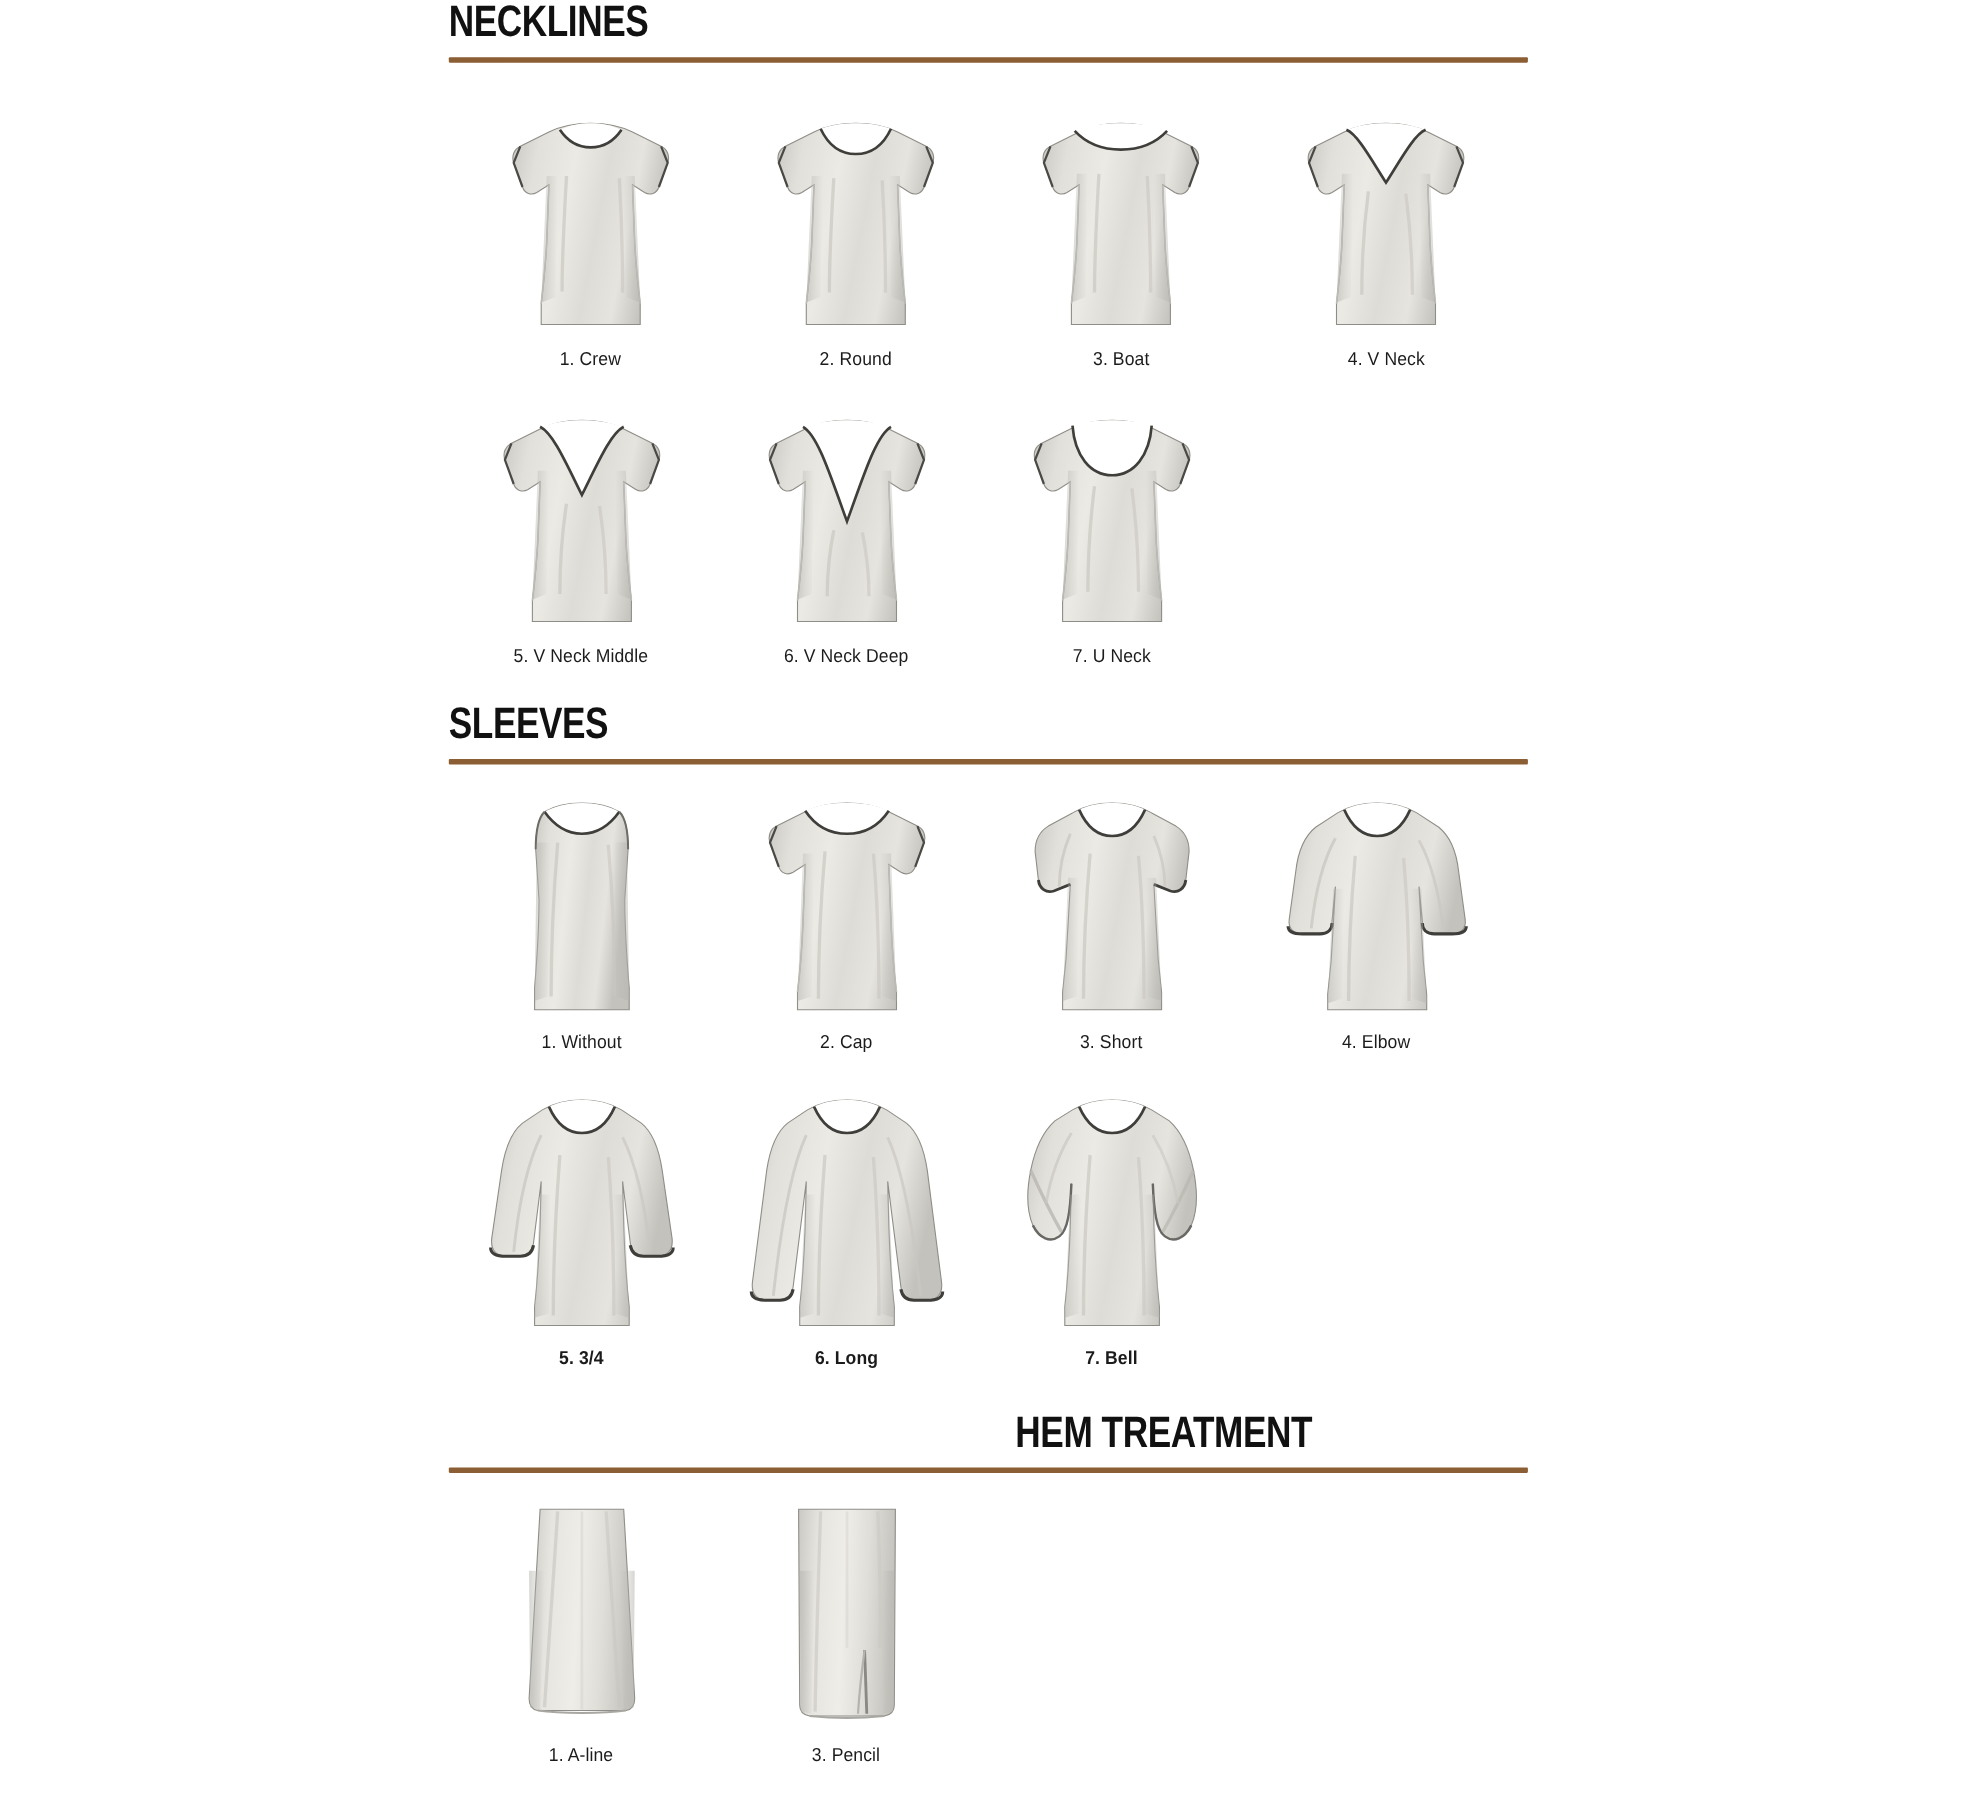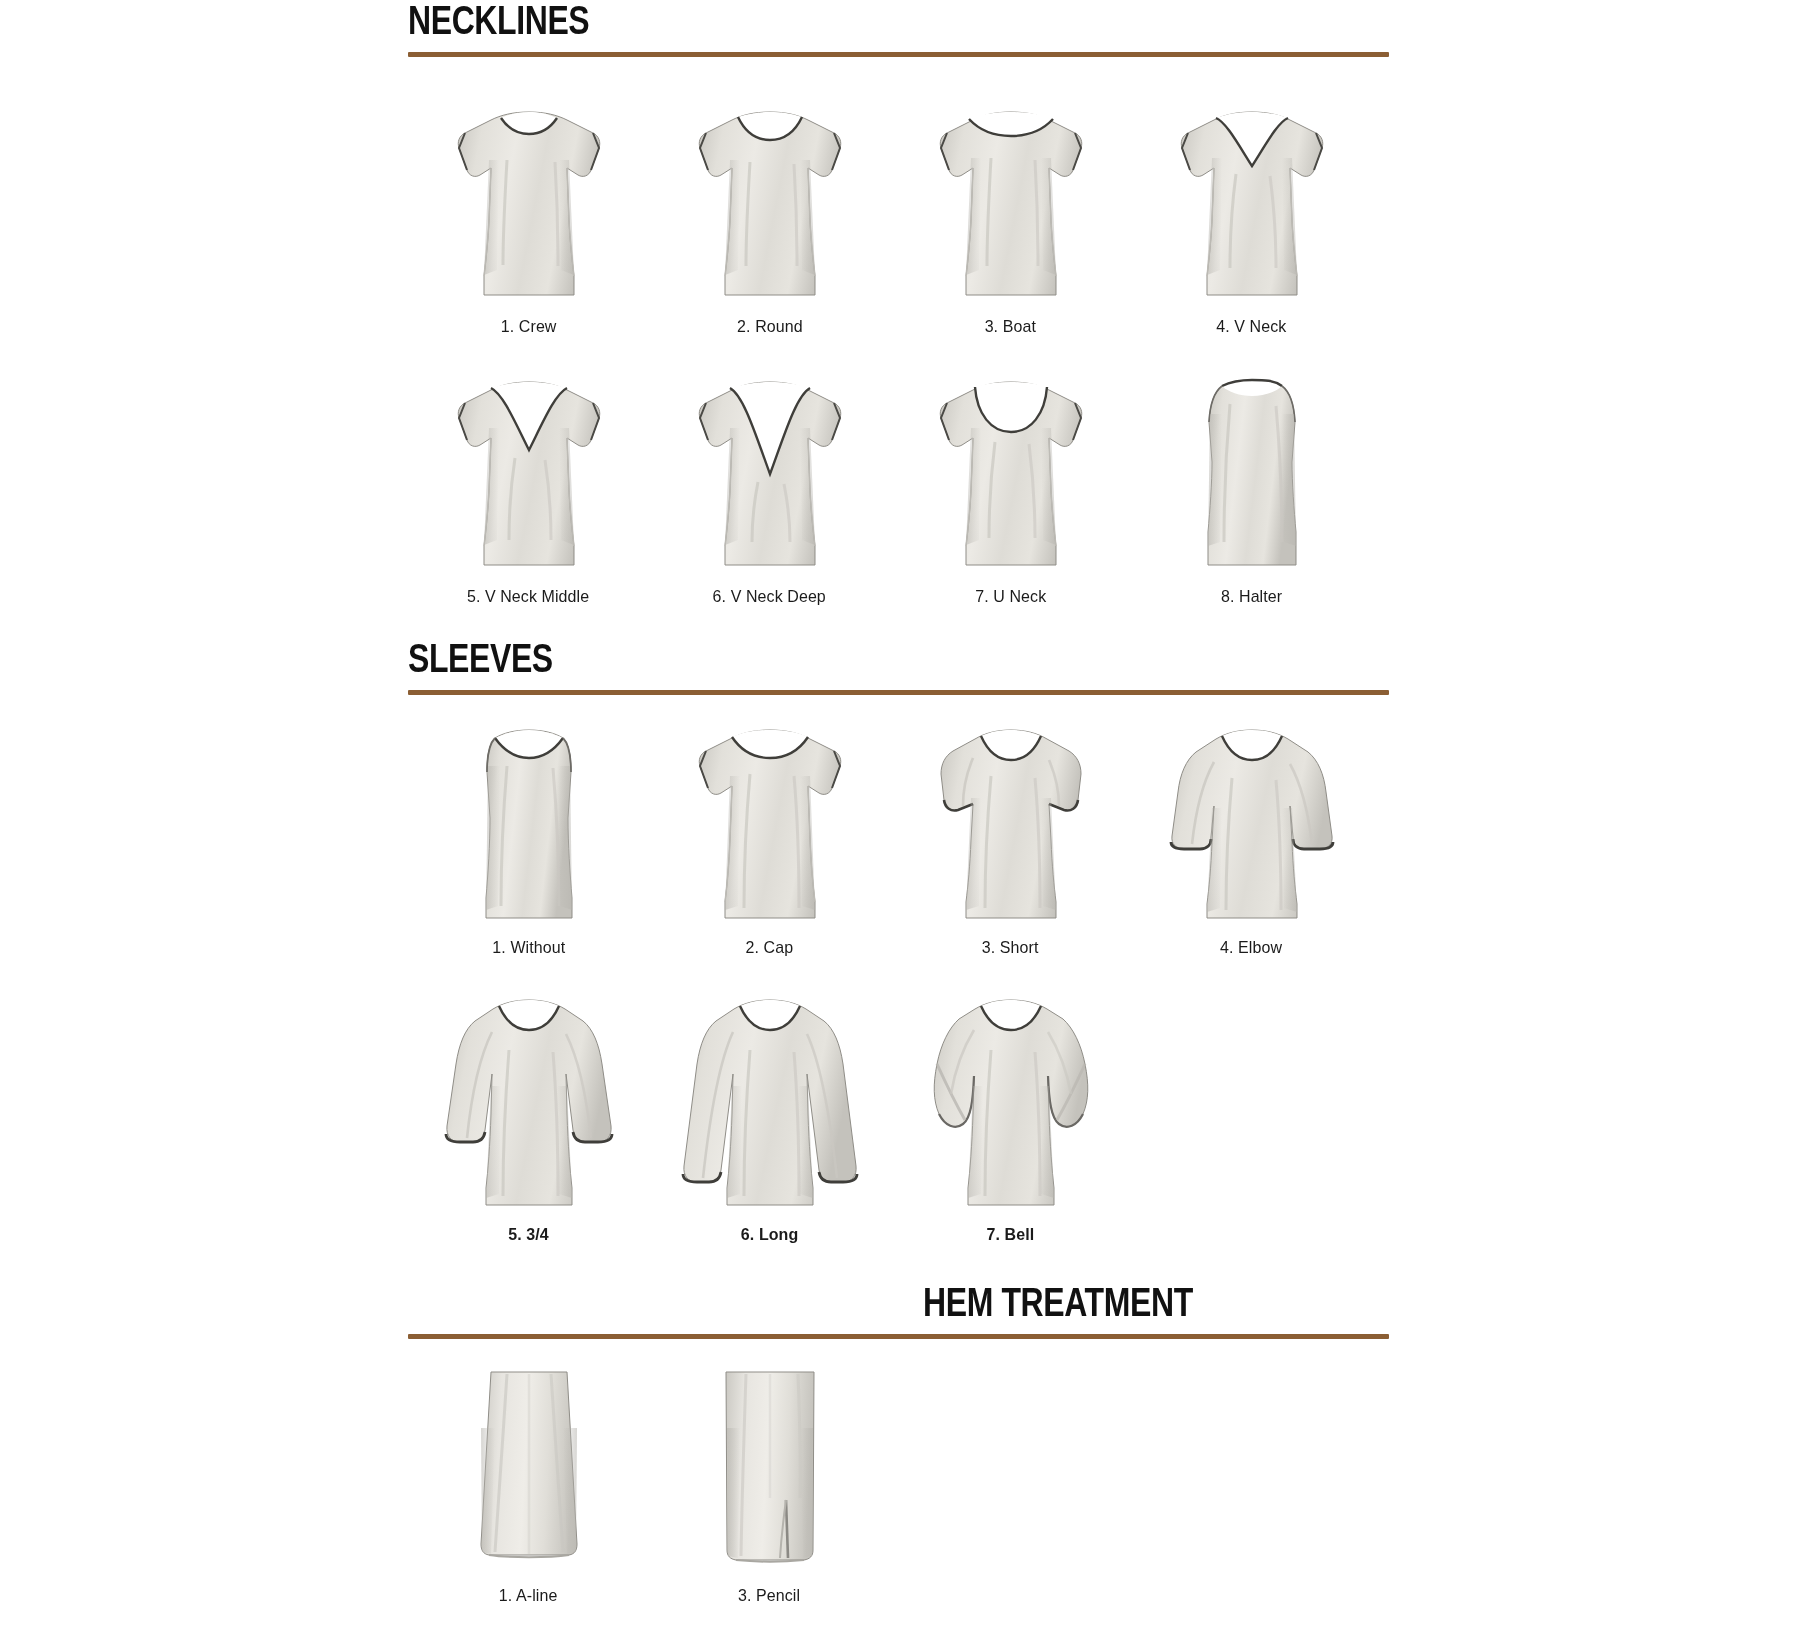--- a/index.html
+++ b/index.html
@@ -118,21 +118,21 @@
     </defs>
   </svg>
 
   <div class="section" style="top:0px;">
     <div class="section-header">
       <div class="section-title">NECKLINES</div>
       <div class="section-rule"></div>
     </div>
   </div>
 
-  <div class="grid-row" style="top:100px;">
+  <div class="grid-row" style="top:100px;justify-content:center;">
 
     <div class="cell">
       <div class="figure fig-bodice">
         <svg width="200" height="195" viewBox="0 0 200 195">
           <path d="M100 12 C84 12 72 15 62 20 L36 33 C30 36 28 42 30 48 L38 70 C40 76 46 78 51 75 L62 68 L60 120 C59 142 57 160 55 176 L55 195 L145 195 L145 176 C143 160 141 142 140 120 L138 68 L149 75 C154 78 160 76 162 70 L170 48 C172 42 170 36 164 33 L138 20 C128 15 116 12 100 12 Z" fill="url(#cloth)" stroke="#8f8d87" stroke-width="1"></path>
           <path d="M72 18 C80 30 90 34 100 34 C110 34 120 30 128 18 C118 13.5 110 12 100 12 C90 12 82 13.5 72 18 Z" fill="#ffffff"></path>
           <path d="M72 18 C80 30 90 34 100 34 C110 34 120 30 128 18" fill="none" stroke="#3f3e3a" stroke-width="2.4"></path>
           <path d="M36 33 L30 48 L38 70" fill="none" stroke="#4a4945" stroke-width="2"></path>
           <path d="M164 33 L170 48 L162 70" fill="none" stroke="#4a4945" stroke-width="2"></path>
           <path d="M62 68 L60 120 C59 140 57 158 55 176" fill="none" stroke="#c0beb8" stroke-width="1.5"></path>
@@ -256,36 +256,20 @@
           <path d="M138 68 L140 120 C141 140 143 158 145 176" fill="none" stroke="#c0beb8" stroke-width="1.5"></path>
           <path d="M84 72 C80 104 78 136 78 168" fill="none" stroke="#c9c7c1" stroke-width="3" opacity="0.7"></path>
           <path d="M118 74 C122 106 124 136 124 168" fill="none" stroke="#c9c7c1" stroke-width="3" opacity="0.6"></path>
           <path d="M60 58 L70 58 L68 170 L55 175 Z" fill="url(#foldL)"></path>
           <path d="M140 58 L130 58 L132 170 L145 175 Z" fill="url(#foldR)"></path>
         </svg>
       </div>
       <div class="caption cap-bodice">7. U Neck</div>
     </div>
 
-    <div class="cell">
-      <div class="figure fig-bodice">
-        <svg width="200" height="195" viewBox="0 0 200 195">
-          <path d="M100 10 C88 10 78 12 70 16 C62 22 58 34 57 52 L60 92 C60 112 58 140 56 162 L56 195 L144 195 L144 162 C142 140 140 112 140 92 L143 52 C142 34 138 22 130 16 C122 12 112 10 100 10 Z" fill="url(#cloth)" stroke="#8f8d87" stroke-width="1"></path>
-          <path d="M70 16 C78 12 88 10 100 10 C112 10 122 12 130 16 C124 22 112 26 100 26 C88 26 76 22 70 16 Z" fill="#ffffff"></path>
-          <path d="M70 16 C78 12 88 10 100 10 C112 10 122 10 130 16" fill="none" stroke="#3f3e3a" stroke-width="2.4"></path>
-          <path d="M70 16 C62 22 58 34 57 52" fill="none" stroke="#6d6b66" stroke-width="1.6"></path>
-          <path d="M130 16 C138 22 142 34 143 52" fill="none" stroke="#6d6b66" stroke-width="1.6"></path>
-          <path d="M78 34 C74 80 72 130 72 172" fill="none" stroke="#c9c7c1" stroke-width="3" opacity="0.7"></path>
-          <path d="M124 36 C128 82 130 130 130 172" fill="none" stroke="#c9c7c1" stroke-width="3" opacity="0.6"></path>
-          <path d="M58 44 L70 44 L68 172 L56 176 Z" fill="url(#foldL)"></path>
-          <path d="M142 44 L130 44 L132 172 L144 176 Z" fill="url(#foldR)"></path>
-        </svg>
-      </div>
-      <div class="caption cap-bodice">8. Halter</div>
-    </div>
   </div>
 
   <div class="section" style="top:638px;">
     <div class="section-header">
       <div class="section-title">SLEEVES</div>
       <div class="section-rule"></div>
     </div>
   </div>
 
   <div class="grid-row" style="top:718px;">

